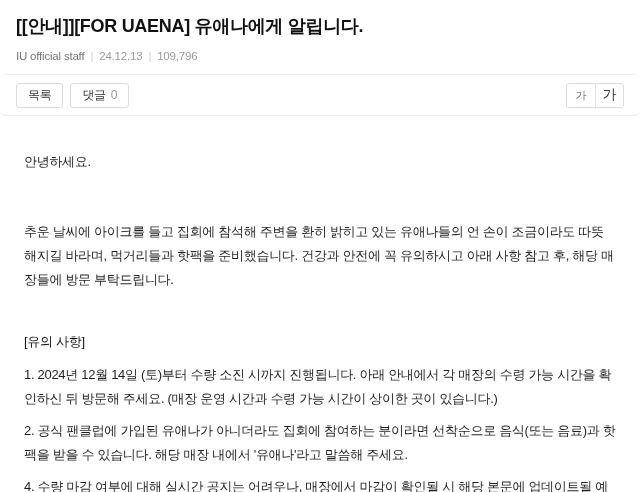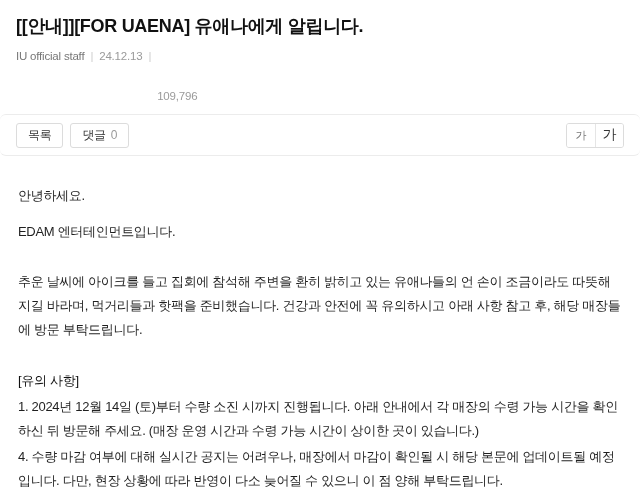--- a/index.html
+++ b/index.html
@@ -48,21 +48,20 @@
   }
   .meta-sep {
     margin: 0 6px;
     color: #cfcfcf;
   }
   .meta-date {
     color: #9a9a9a;
   }
   .meta-views {
     color: #9a9a9a;
-    margin-top: 40px;
   }
 
   
   .toolbar {
     margin-top: 12px;
     padding: 0 16px;
     height: 42px;
     display: flex;
     align-items: center;
     border-top: 1px solid #ececec;
@@ -129,21 +128,21 @@
 
   
   .content {
     padding: 26px 16px 0 16px;
     font-size: 13px;
     line-height: 1.85;
     color: #1f1f1f;
     letter-spacing: -0.3px;
   }
   .content p {
-    margin: 2px;
+    margin: 8px;
   }
   .para-gap-small { height: 8px; }
   .para-gap { height: 22px; }
   .section-heading {
     font-weight: normal;
     color: #111111;
   }
   .list-line {
     margin: 0;
   }
@@ -172,22 +171,22 @@
     </div>
     <div class="toolbar-right">
       <div class="font-btn small">가</div>
       <div class="font-btn large">가</div>
     </div>
   </div>
 
   <div class="content">
     <p>안녕하세요.</p>
     <div class="para-gap-small"></div>
-    <p>EDAM 엔터테인먼트입니다.</p>
     <div class="para-gap"></div>
     <p>추운 날씨에 아이크를 들고 집회에 참석해 주변을 환히 밝히고 있는 유애나들의 언 손이 조금이라도 따뜻해지길 바라며, 먹거리들과 핫팩을 준비했습니다. 건강과 안전에 꼭 유의하시고 아래 사항 참고 후, 해당 매장들에 방문 부탁드립니다.</p>
     <div class="para-gap"></div>
     <p class="section-heading">[유의 사항]</p>
     <p class="list-line">1. 2024년 12월 14일 (토)부터 수량 소진 시까지 진행됩니다. 아래 안내에서 각 매장의 수령 가능 시간을 확인하신 뒤 방문해 주세요. (매장 운영 시간과 수령 가능 시간이 상이한 곳이 있습니다.)</p>
+    <p class="list-line">2. 공식 팬클럽에 가입된 유애나가 아니더라도 집회에 참여하는 분이라면 선착순으로 음식(또는 음료)과 핫팩을 받을 수 있습니다. 해당 매장 내에서 '유애나'라고 말씀해 주세요.</p>
     <p class="list-line">4. 수량 마감 여부에 대해 실시간 공지는 어려우나, 매장에서 마감이 확인될 시 해당 본문에 업데이트될 예정입니다. 다만, 현장 상황에 따라 반영이 다소 늦어질 수 있으니 이 점 양해 부탁드립니다.</p>
   </div>
 
 </div>
 
 </body></html>

